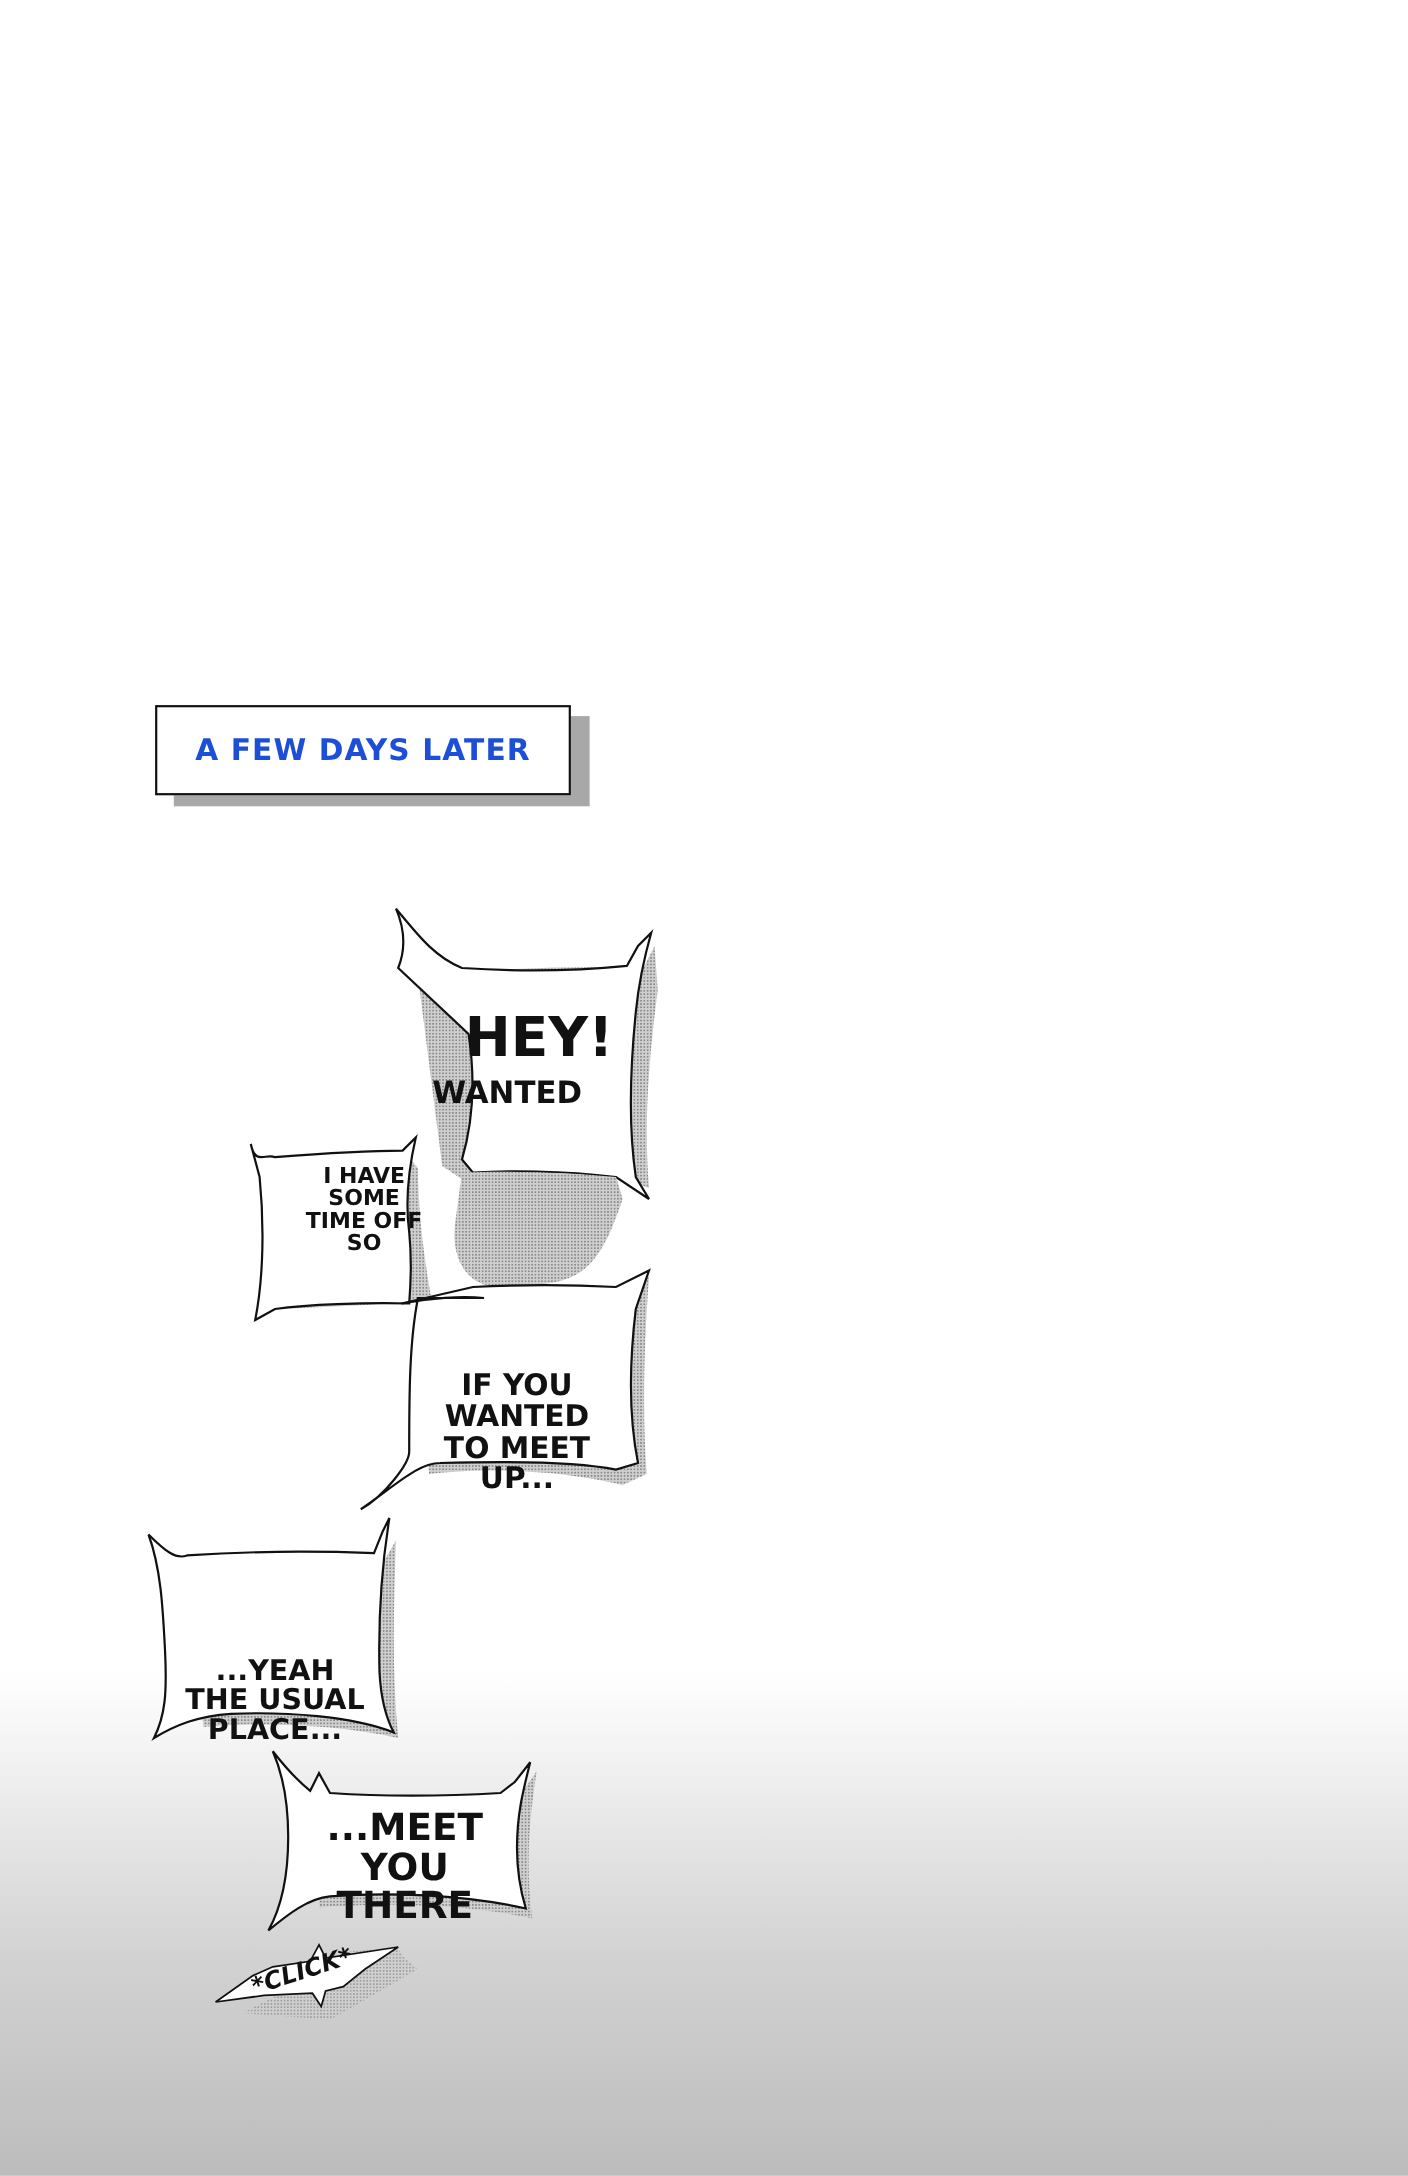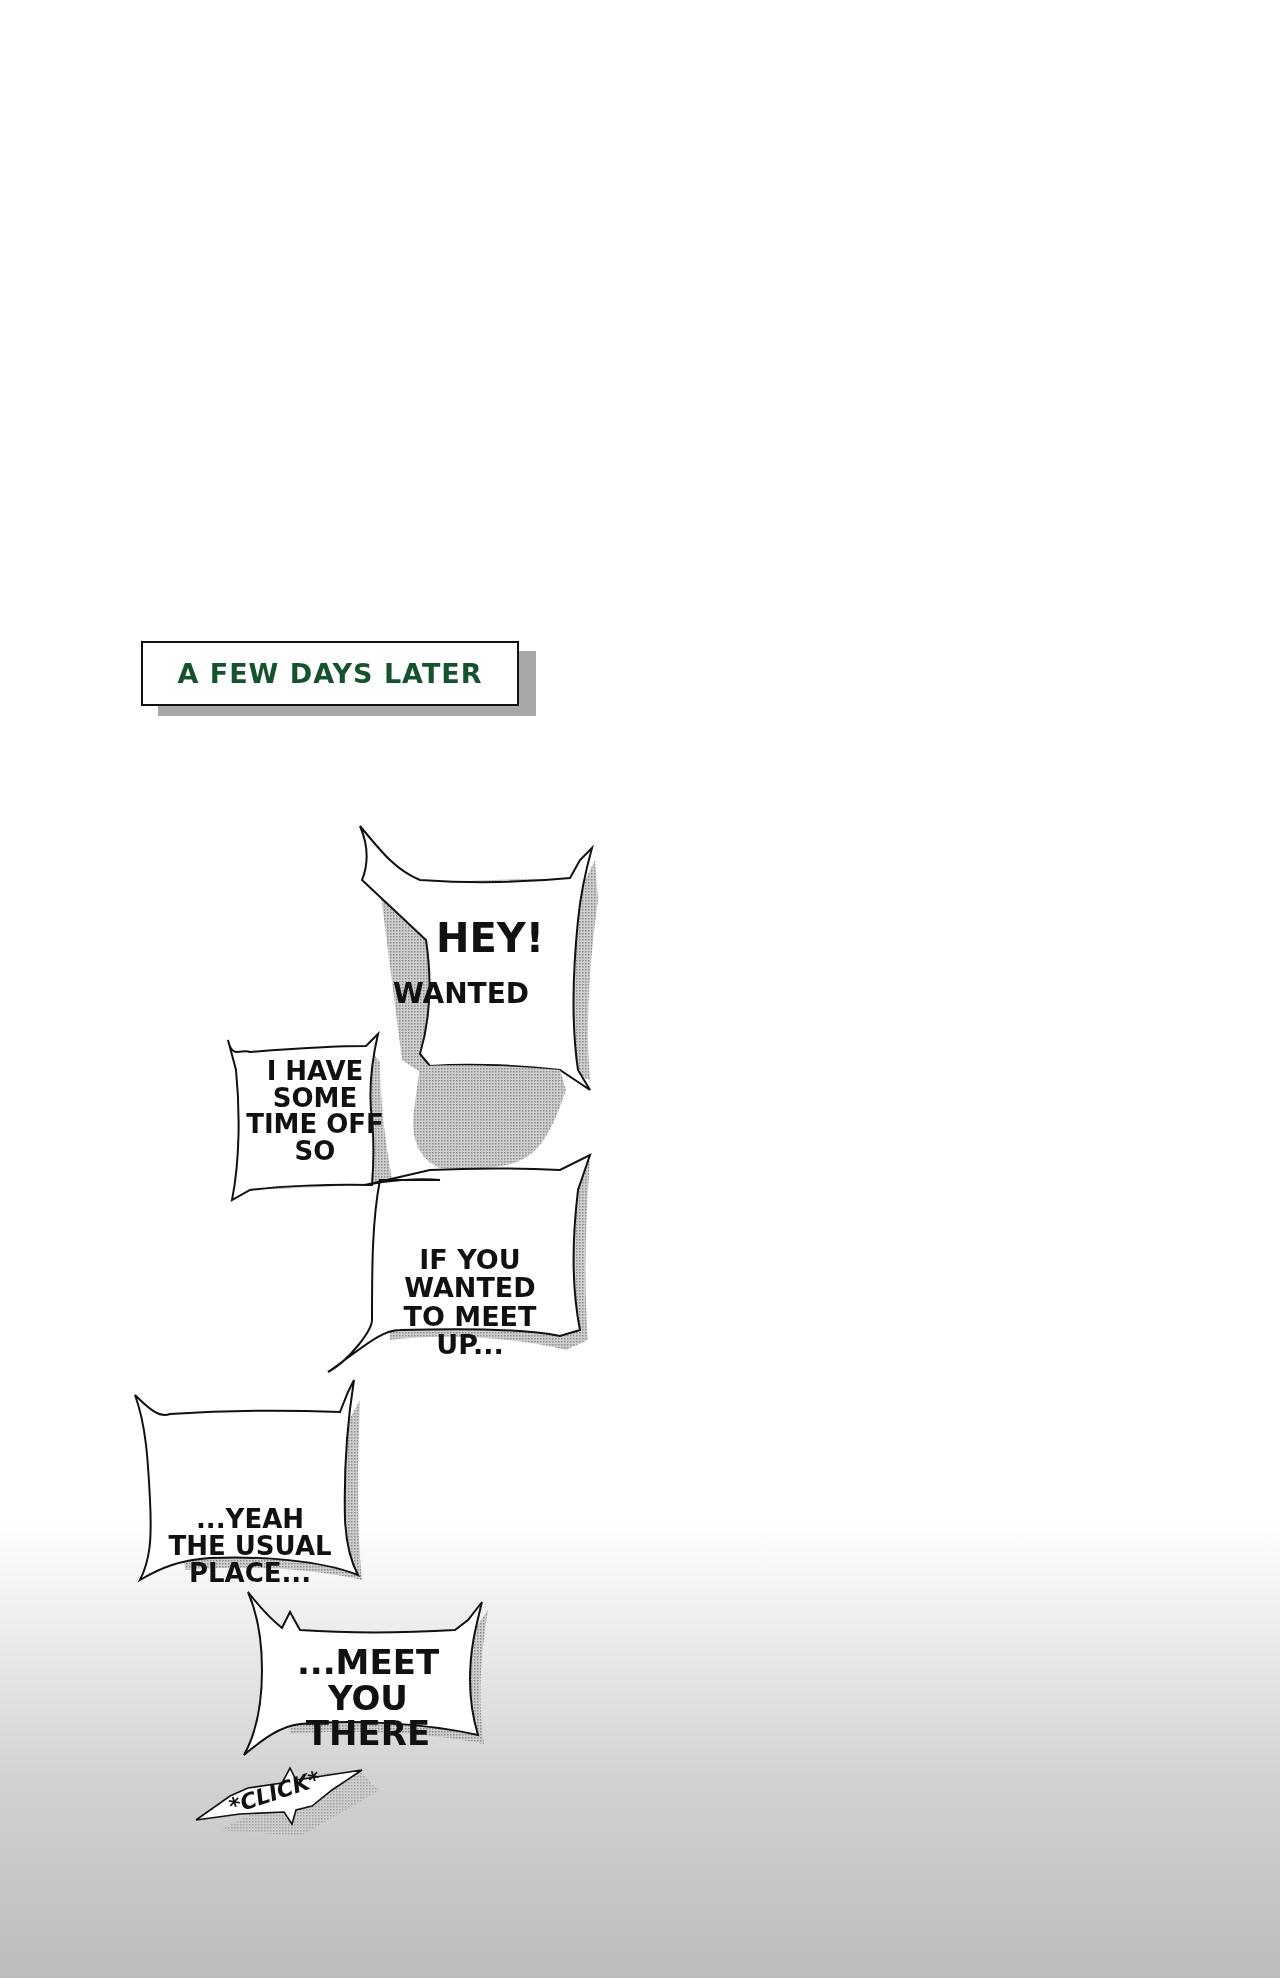--- a/index.html
+++ b/index.html
@@ -3,25 +3,25 @@
 <meta charset="utf-8">
 <style>
   html, body { margin:0; padding:0; }
   body {
     width:1280px; height:1978px; position:relative; overflow:hidden;
     background: linear-gradient(to bottom, #ffffff 0px, #ffffff 1520px, #eeeeee 1620px, #d2d2d2 1780px, #bcbcbc 1978px);
     font-family: "DejaVu Sans", sans-serif;
   }
   .layer { position:absolute; left:0; top:0; }
   .caption {
-    position:absolute; left:141px; top:641px; width:378px; height:65px;
+    position:absolute; left:141px; top:641px; width:378px; height:82px;
     background:#fff; border:2px solid #111; box-sizing:border-box;
     box-shadow: 17px 10px 0 #a8a8a8;
     display:flex; align-items:center; justify-content:center;
-    font-weight:bold; font-size:27px; letter-spacing:1px; color:#14532d;
+    font-weight:bold; font-size:27px; letter-spacing:1px; color:#1d4ed8;
   }
   .txt {
     position:absolute; text-align:center; font-weight:bold; color:#111;
     line-height:1.0; white-space:pre-line;
   }
 </style>
 </head>
 <body>
 
 <svg class="layer" width="1280" height="1978">
@@ -60,24 +60,24 @@
   </g>
 
   <g>
     <path d="M220 1830 L300 1790 L310 1775 L360 1770 L370 1782 L380 1790 L320 1825 L300 1836 Z" fill="url(#dots)" opacity="0.7"></path>
     <path d="M196 1820 L230 1796 L248 1788 L282 1783 L290 1768 L296 1780 L362 1770 L332 1790 L312 1806 L296 1810 L292 1824 L284 1812 L240 1814 Z" fill="#fff" stroke="#111" stroke-width="1.6"></path>
   </g>
 </svg>
 
 <div class="caption">A FEW DAYS LATER</div>
 
-<div class="txt" style="left:420px; top:918px; width:140px; font-size:40px;">HEY!</div>
+<div class="txt" style="left:420px; top:918px; width:140px; font-size:50px;">HEY!</div>
 <div class="txt" style="left:376px; top:980px; width:170px; font-size:28px;">WANTED</div>
 
-<div class="txt" style="left:240px; top:1058px; width:150px; font-size:26px; line-height:1.02;">I HAVE
+<div class="txt" style="left:240px; top:1058px; width:150px; font-size:20px; line-height:1.02;padding-left:16px;">I HAVE
 SOME
 TIME OFF
 SO</div>
 
 <div class="txt" style="left:390px; top:1246px; width:160px; font-size:27px; line-height:1.05;">IF YOU
 WANTED
 TO MEET
 UP...</div>
 
 <div class="txt" style="left:150px; top:1506px; width:200px; font-size:26px; line-height:1.03;">...YEAH

